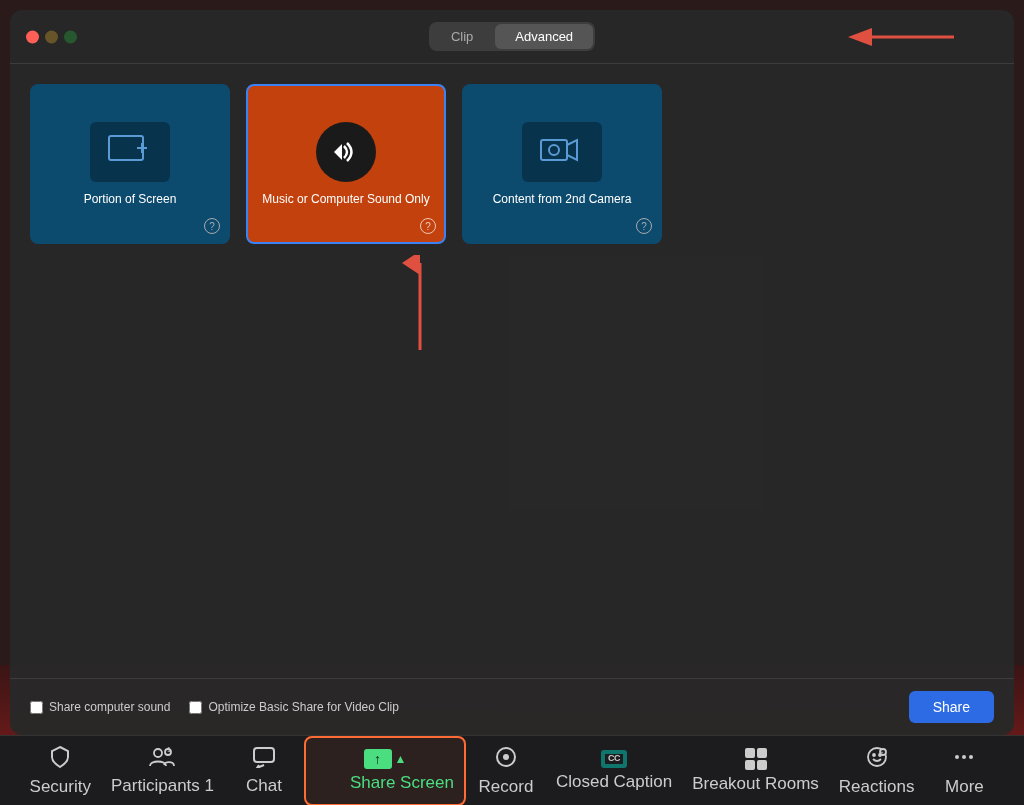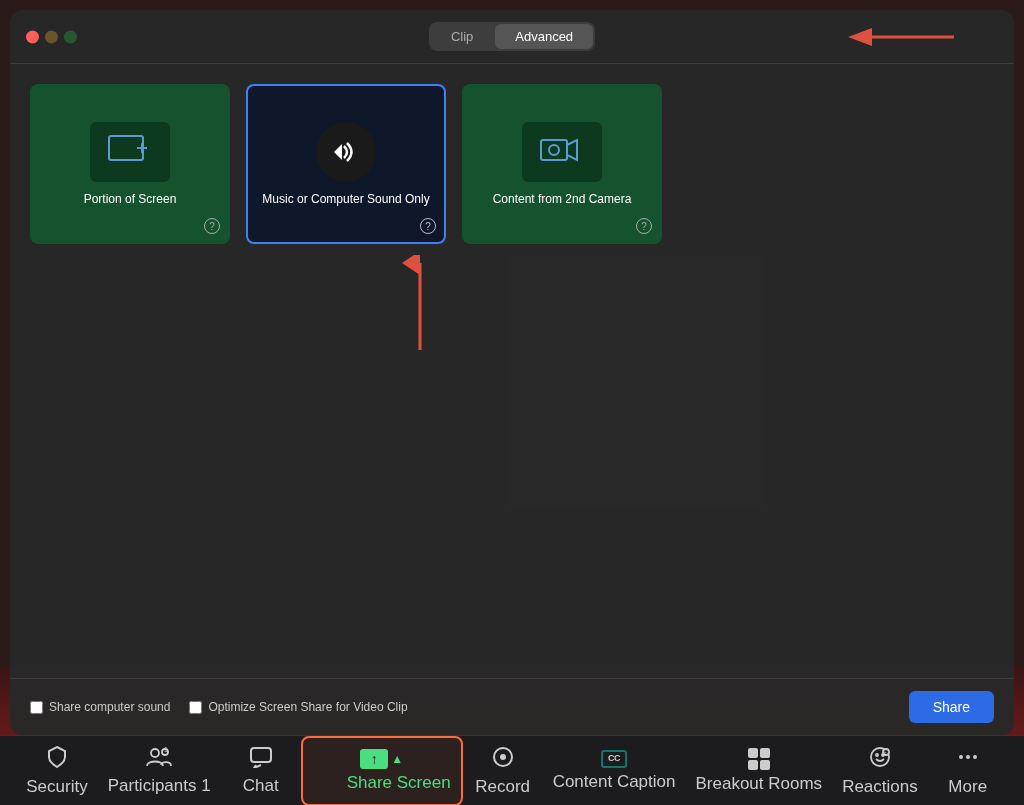--- a/index.html
+++ b/index.html
@@ -113,32 +113,32 @@
     .cards-grid {
       display: flex;
       gap: 16px;
       margin-bottom: 20px;
     }
 
     .share-card {
       width: 200px;
       height: 160px;
       border-radius: 8px;
-      background: #14532d;
+      background: #0c4a6e;
       border: 2px solid transparent;
       display: flex;
       flex-direction: column;
       align-items: center;
       justify-content: center;
       cursor: pointer;
       position: relative;
     }
 
     .share-card.selected {
-      background: #0f172a;
+      background: #c2410c;
       border-color: #3b82f6;
     }
 
     .card-icon-box {
       width: 80px;
       height: 60px;
       background: rgba(0,0,0,0.3);
       border-radius: 6px;
       display: flex;
       align-items: center;
@@ -309,21 +309,21 @@
       position: absolute;
       left: 390px;
       top: 245px;
       z-index: 50;
     }
 
     
     .cc-box {
       width: 26px;
       height: 18px;
-      border: 2px solid #0f766e;
+      border: 4px solid #0f766e;
       border-radius: 3px;
       display: flex;
       align-items: center;
       justify-content: center;
       font-size: 9px;
       font-weight: bold;
       color: #ccc;
       letter-spacing: -0.5px;
     }
 
@@ -426,21 +426,21 @@
     <div class="content-spacer"></div>
   </div>
 
   <div class="modal-footer">
     <div class="checkbox-row">
       <input type="checkbox" style="">
       <span>Share computer sound</span>
     </div>
     <div class="checkbox-row">
       <input type="checkbox" style="">
-      <span>Optimize Screen Share for Video Clip</span>
+      <span>Optimize Basic Share for Video Clip</span>
     </div>
     <div class="footer-spacer"></div>
     <button class="share-button">Share</button>
   </div>
 
 </div>
 
 <div class="taskbar">
 
   <div class="taskbar-item">
@@ -492,21 +492,21 @@
         <circle cx="12" cy="12" r="3" fill="#ccc" stroke="none"></circle>
       </svg>
     </div>
     <span class="taskbar-label">Record</span>
   </div>
 
   <div class="taskbar-item">
     <div class="taskbar-icon">
       <div class="cc-box">CC</div>
     </div>
-    <span class="taskbar-label">Content Caption</span>
+    <span class="taskbar-label">Closed Caption</span>
   </div>
 
   <div class="taskbar-item">
     <div class="taskbar-icon">
       <div class="breakout-icon">
         <div class="breakout-cell"></div>
         <div class="breakout-cell"></div>
         <div class="breakout-cell"></div>
         <div class="breakout-cell"></div>
       </div>

